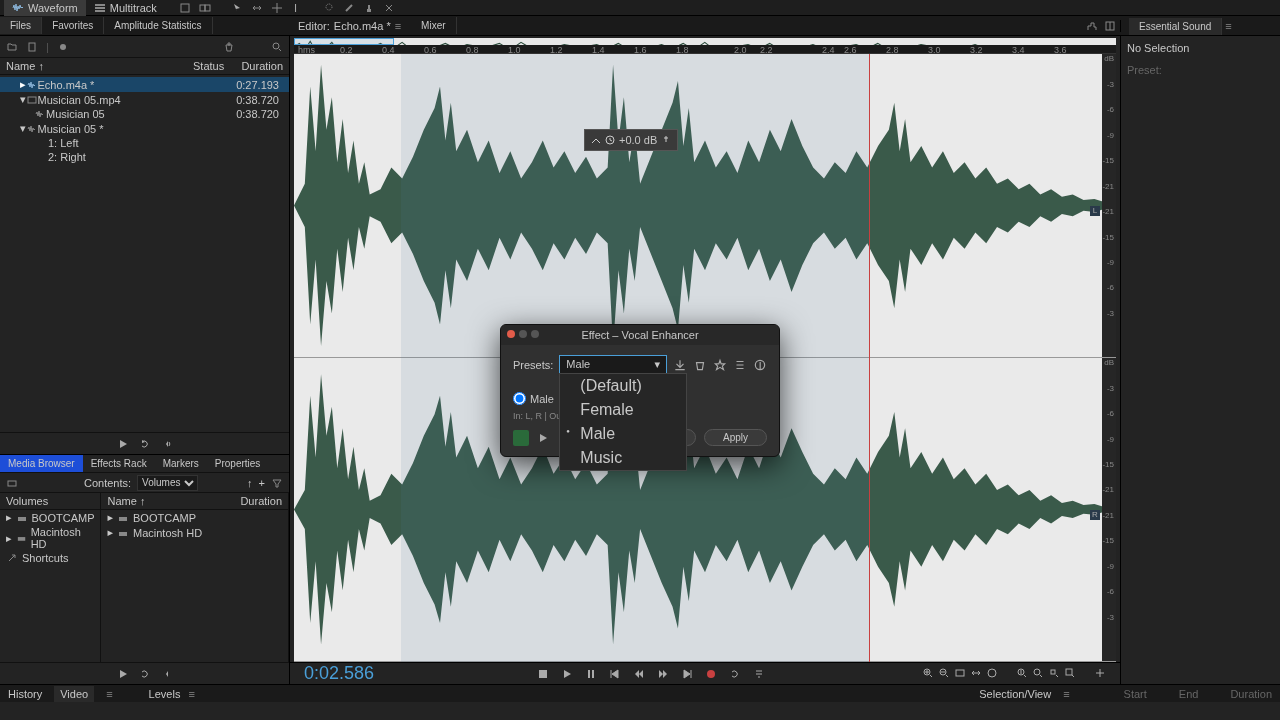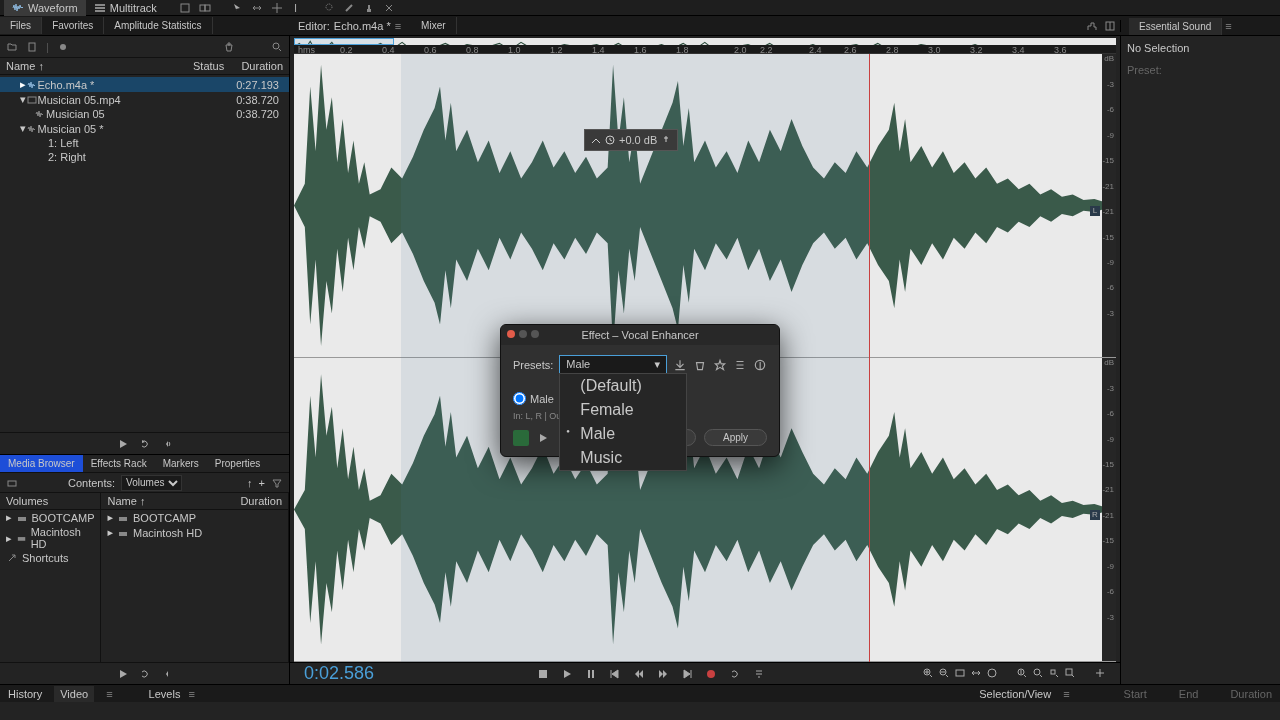--- a/index.html
+++ b/index.html
@@ -260,21 +260,21 @@
       <div class="mb-tabs">
         <div class="mb-tab active">Media Browser</div>
         <div class="mb-tab">Effects Rack</div>
         <div class="mb-tab">Markers</div>
         <div class="mb-tab">Properties</div>
       </div>
       <div class="mb-toolbar">
         <svg class="small-icon" viewBox="0 0 12 12">
             <rect x="2" y="4" width="8" height="5" stroke="#888" fill="none"></rect>
           </svg>
-        <span style="margin-left:44px">Contents:</span>
+        <span style="margin-left:60px">Contents:</span>
         <select><option>Volumes</option></select>
         <span style="margin-left:auto"></span>
         <span>↑</span>
         <span>+</span>
         <svg class="small-icon" viewBox="0 0 12 12">
             <path d="M2 3 L10 3 L7 7 L7 10 L5 10 L5 7 Z" stroke="#888" fill="none"></path>
           </svg>
       </div>
       <div class="mb-split">
         <div class="mb-col" style="flex:0 0 78px">
@@ -335,21 +335,21 @@
         <span class="tick" style="left: 88px;">0.4</span>
         <span class="tick" style="left: 130px;">0.6</span>
         <span class="tick" style="left: 172px;">0.8</span>
         <span class="tick" style="left: 214px;">1.0</span>
         <span class="tick" style="left: 256px;">1.2</span>
         <span class="tick" style="left: 298px;">1.4</span>
         <span class="tick" style="left: 340px;">1.6</span>
         <span class="tick" style="left: 382px;">1.8</span>
         <span class="tick" style="left: 440px;">2.0</span>
         <span class="tick" style="left: 466px;">2.2</span>
-        <span class="tick" style="left: 515px;">2.4</span>
+        <span class="tick" style="left: 528px;">2.4</span>
         <span class="tick" style="left: 550px;">2.6</span>
         <span class="tick" style="left: 592px;">2.8</span>
         <span class="tick" style="left: 634px;">3.0</span>
         <span class="tick" style="left: 676px;">3.2</span>
         <span class="tick" style="left: 718px;">3.4</span>
         <span class="tick" style="left: 760px;">3.6</span>
       </div>
     <div class="waveform-area">
       <div class="selregion" style="left:13%; width:57%"></div>
       <div class="playhead" style="left:70%"></div>

